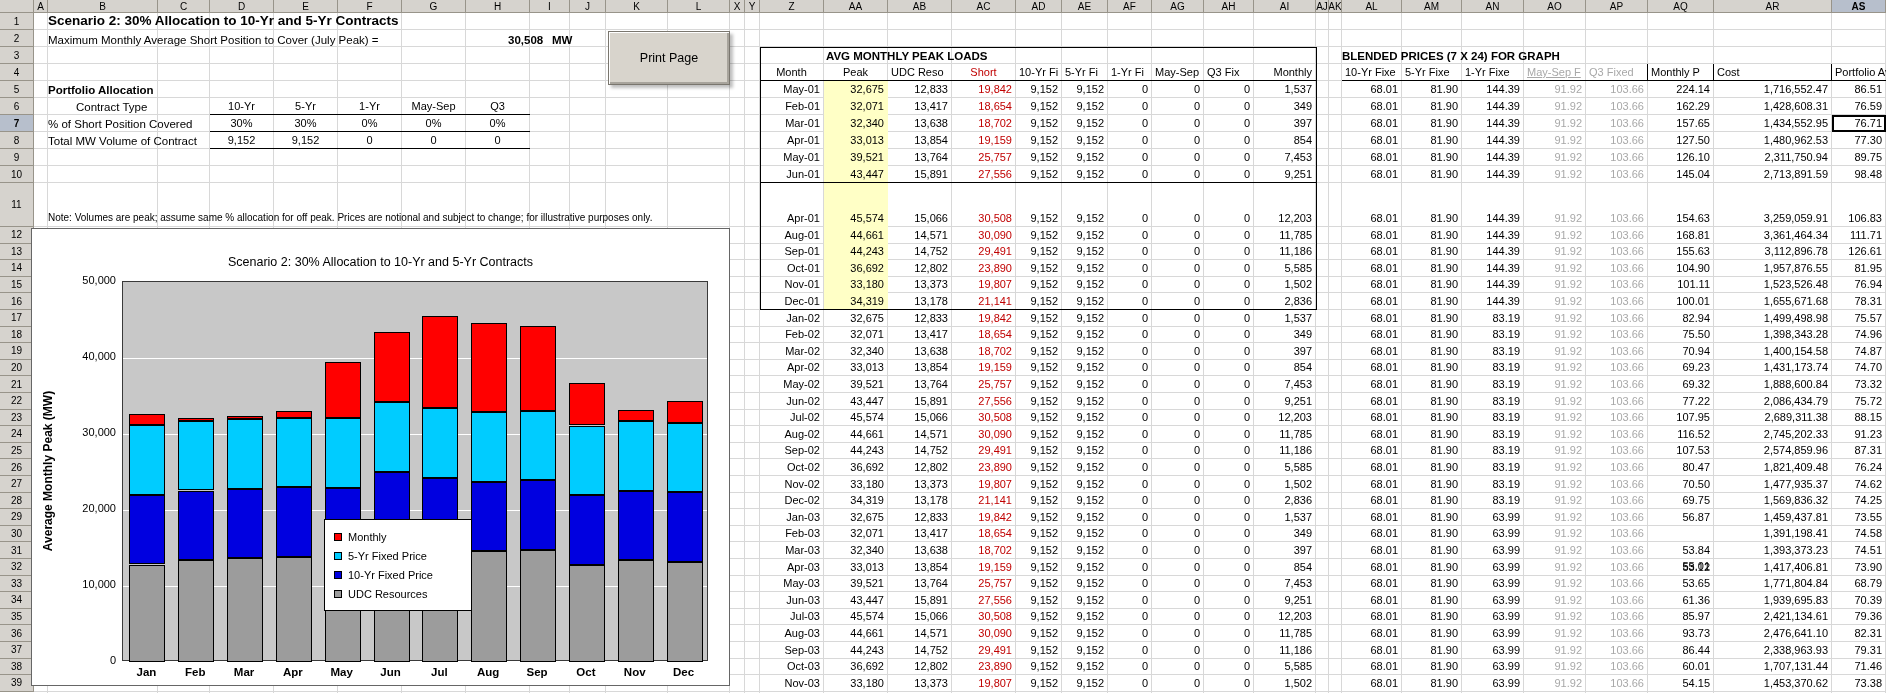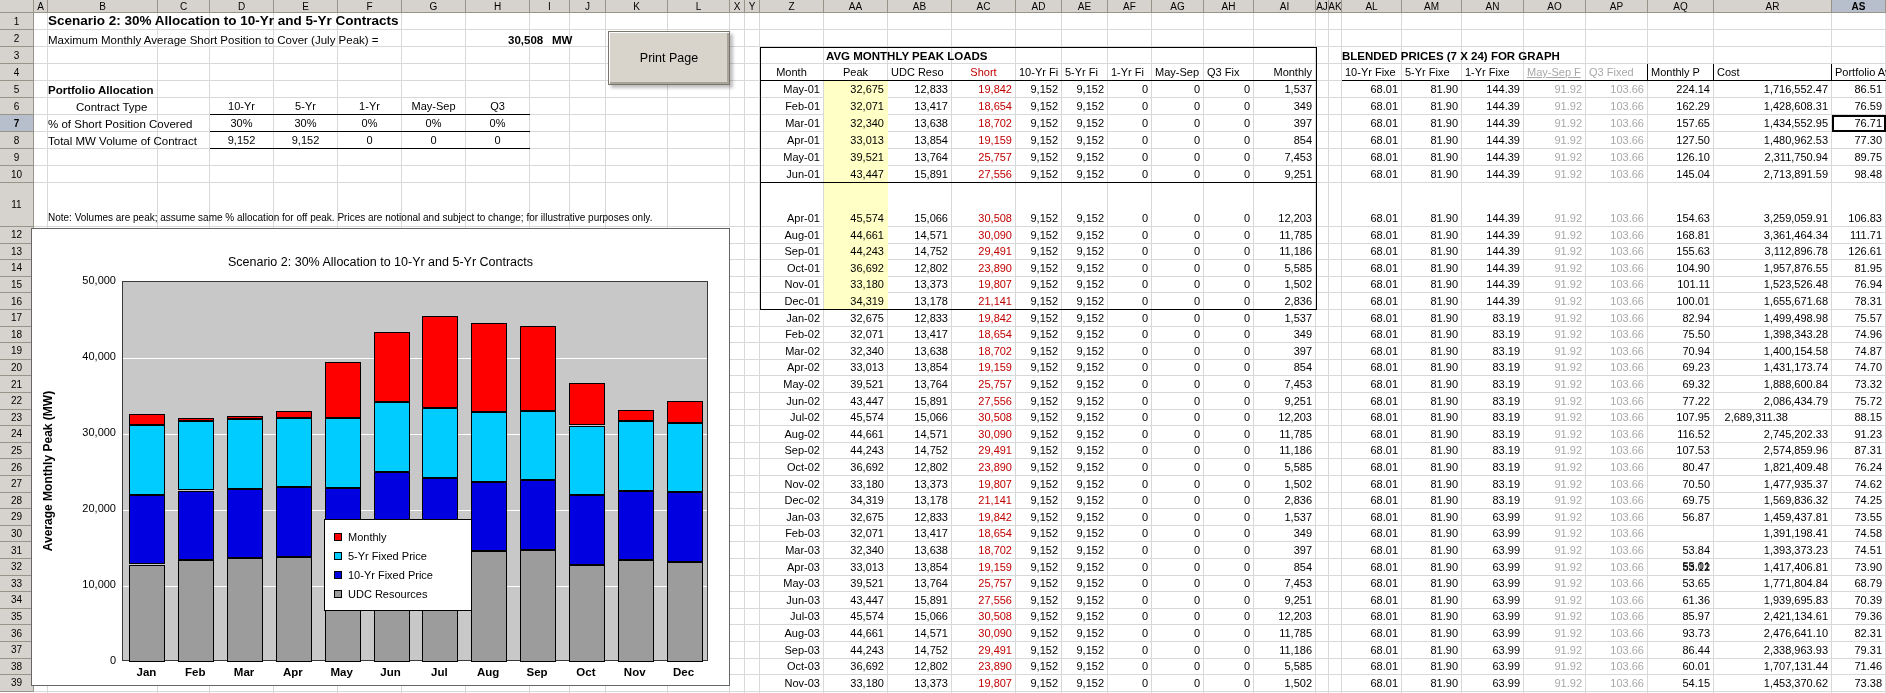--- a/index.html
+++ b/index.html
@@ -731,21 +731,21 @@
       <div class="cell num gray" style="left: 1586px; top: 393px; width: 62px; height: 16.6px;">103.66</div>
       <div class="cell num" style="left: 1648px; top: 393px; width: 66px; height: 16.6px;">77.22</div>
       <div class="cell num" style="left: 1714px; top: 393px; width: 118px; height: 16.6px;">2,086,434.79</div>
       <div class="cell num" style="left: 1832px; top: 393px; width: 54px; height: 16.6px;">75.72</div>
       <div class="cell num" style="left: 1342px; top: 409.6px; width: 60px; height: 16.6px;">68.01</div>
       <div class="cell num" style="left: 1402px; top: 409.6px; width: 60px; height: 16.6px;">81.90</div>
       <div class="cell num" style="left: 1462px; top: 409.6px; width: 62px; height: 16.6px;">83.19</div>
       <div class="cell num gray" style="left: 1524px; top: 409.6px; width: 62px; height: 16.6px;">91.92</div>
       <div class="cell num gray" style="left: 1586px; top: 409.6px; width: 62px; height: 16.6px;">103.66</div>
       <div class="cell num" style="left: 1648px; top: 409.6px; width: 66px; height: 16.6px;">107.95</div>
-      <div class="cell num" style="left: 1674px; top: 409.6px; width: 118px; height: 16.6px;">2,689,311.38</div>
+      <div class="cell num" style="left: 1714px; top: 409.6px; width: 118px; height: 16.6px;">2,689,311.38</div>
       <div class="cell num" style="left: 1832px; top: 409.6px; width: 54px; height: 16.6px;">88.15</div>
       <div class="cell num" style="left: 1342px; top: 426.2px; width: 60px; height: 16.6px;">68.01</div>
       <div class="cell num" style="left: 1402px; top: 426.2px; width: 60px; height: 16.6px;">81.90</div>
       <div class="cell num" style="left: 1462px; top: 426.2px; width: 62px; height: 16.6px;">83.19</div>
       <div class="cell num gray" style="left: 1524px; top: 426.2px; width: 62px; height: 16.6px;">91.92</div>
       <div class="cell num gray" style="left: 1586px; top: 426.2px; width: 62px; height: 16.6px;">103.66</div>
       <div class="cell num" style="left: 1648px; top: 426.2px; width: 66px; height: 16.6px;">116.52</div>
       <div class="cell num" style="left: 1714px; top: 426.2px; width: 118px; height: 16.6px;">2,745,202.33</div>
       <div class="cell num" style="left: 1832px; top: 426.2px; width: 54px; height: 16.6px;">91.23</div>
       <div class="cell num" style="left: 1342px; top: 442.8px; width: 60px; height: 16.6px;">68.01</div>

